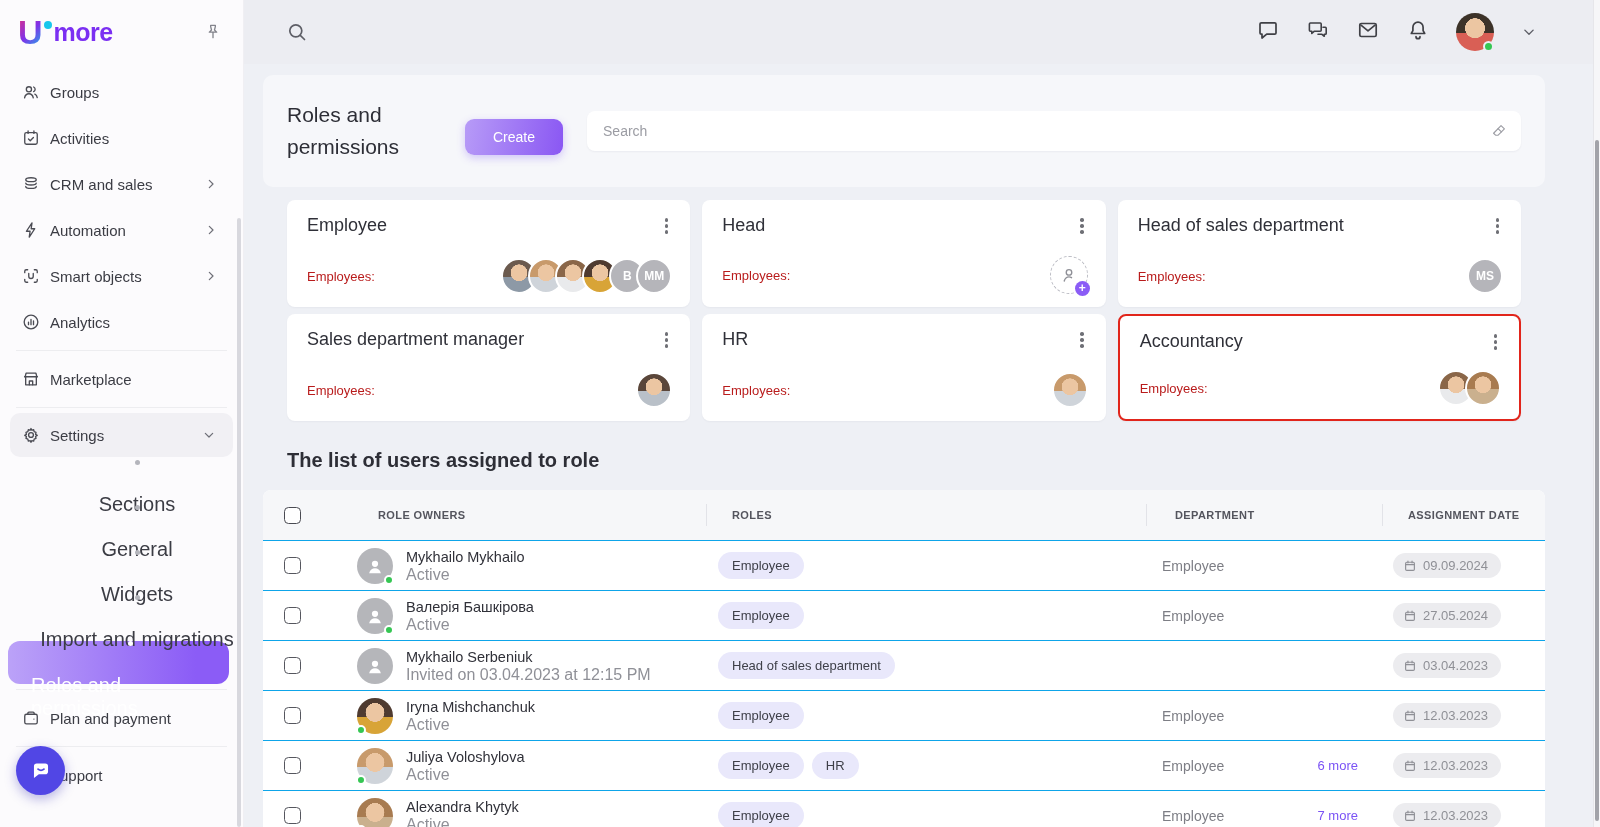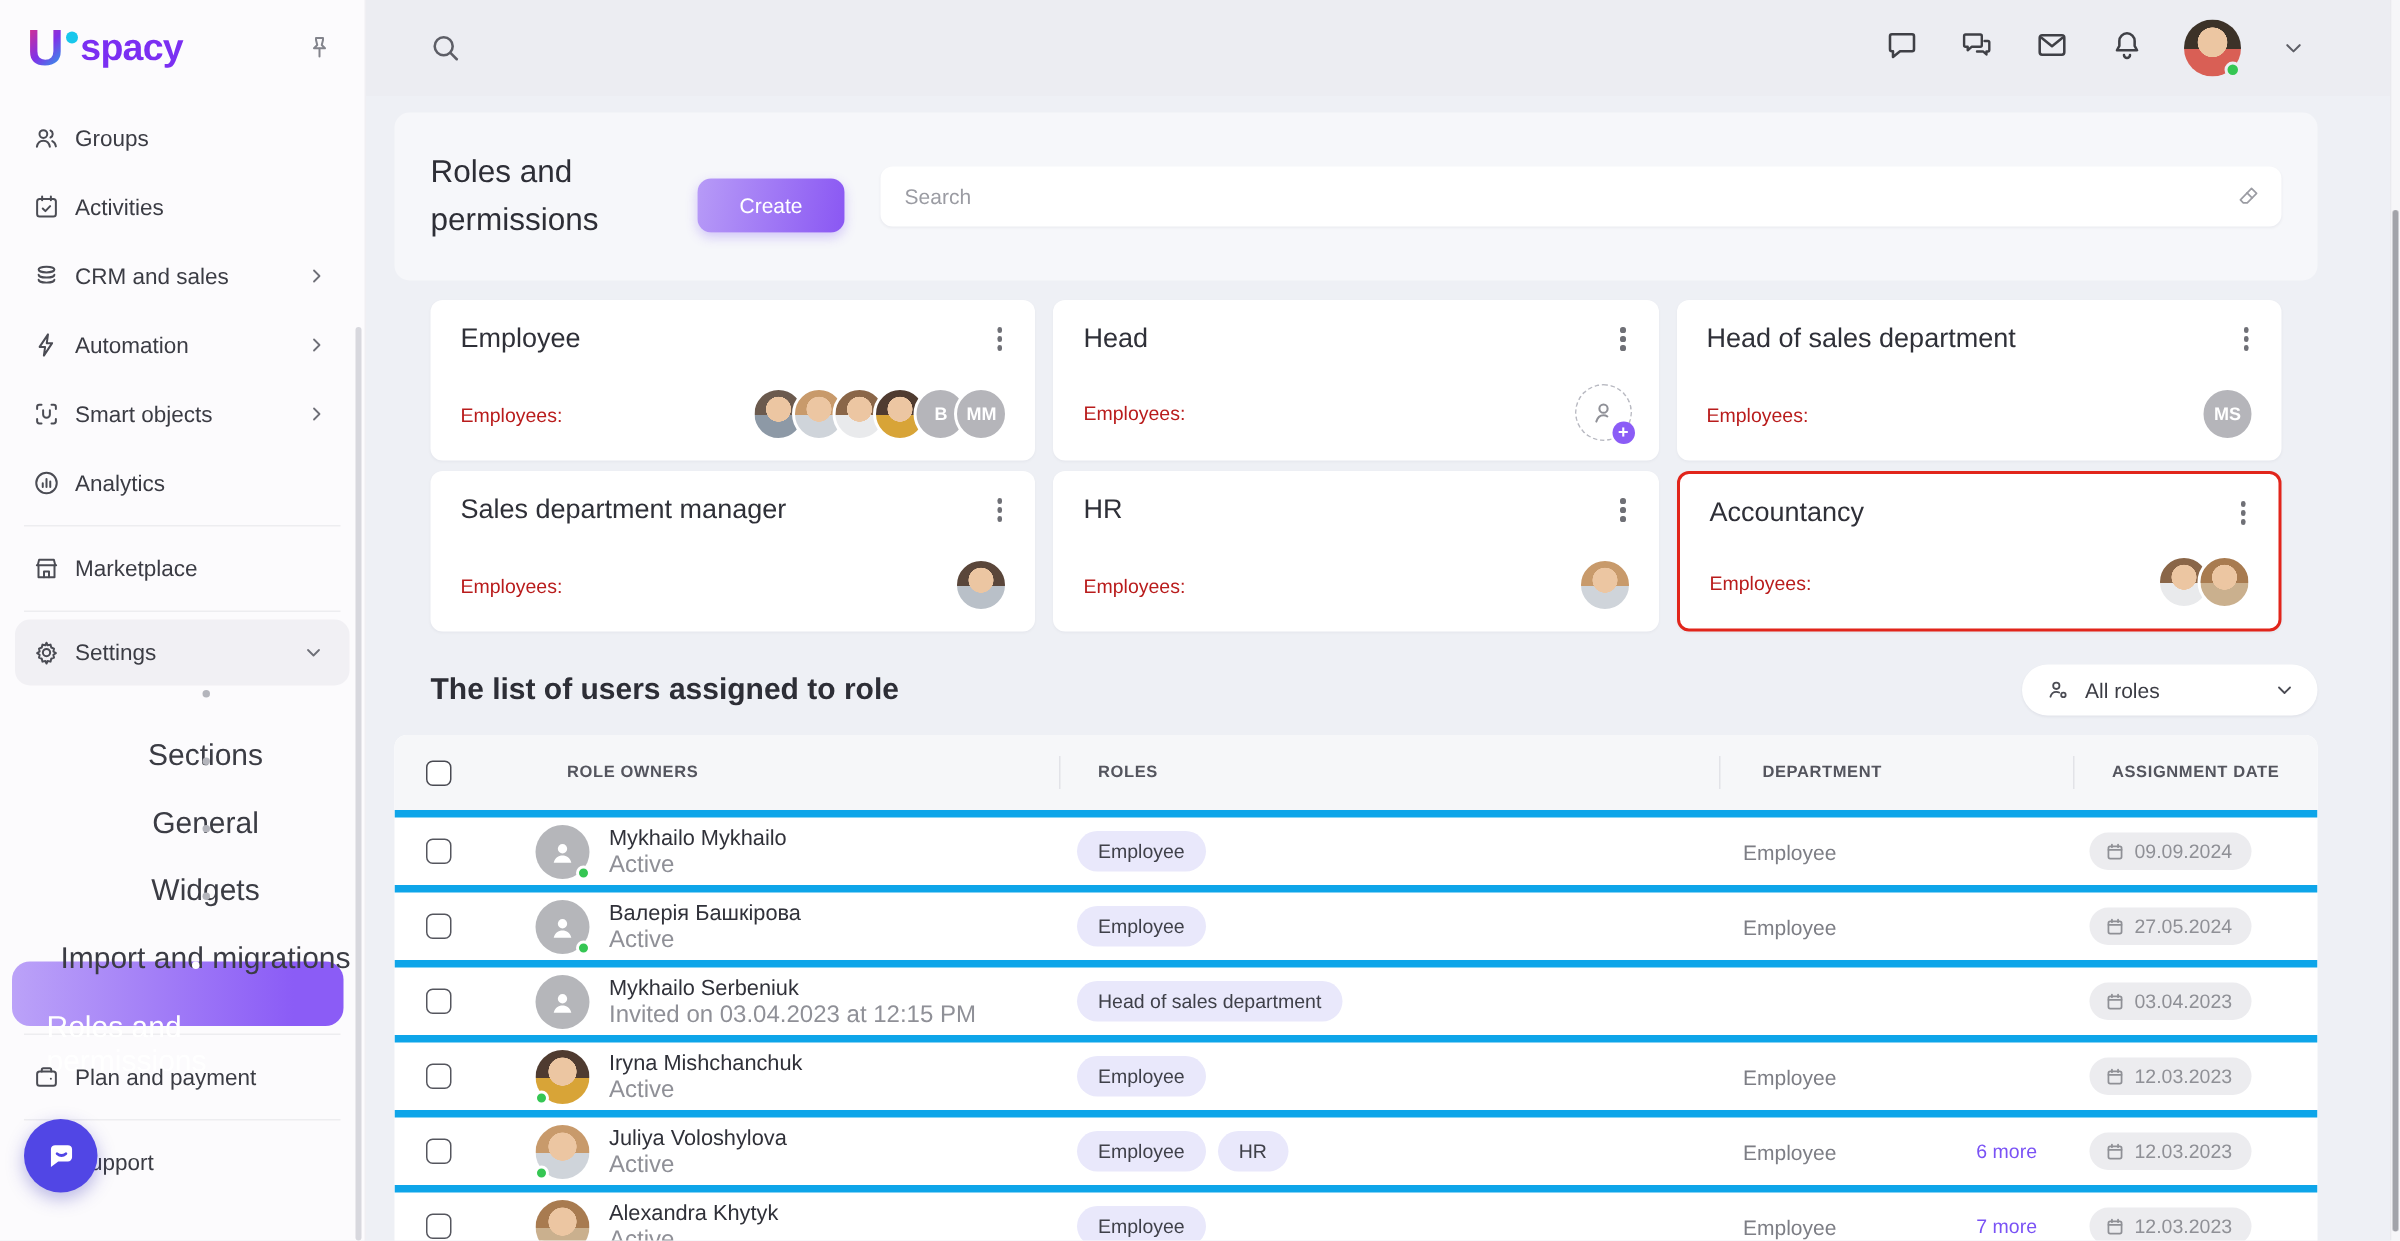--- a/index.html
+++ b/index.html
@@ -80,21 +80,21 @@
 
   
   .table { margin-top:12px; background:#fff; border-radius:8px 8px 0 0; overflow:hidden; }
   .thead, .trow { display:grid; grid-template-columns:58px 385px 440px 236px 163px; align-items:center; }
   .thead { height:50px; background:#f6f7f9; font-size:11px; font-weight:700; letter-spacing:.4px; color:#54555e; }
   .thead .hc { position:relative; height:100%; display:flex; align-items:center; }
   .thead .hc.sep::before { content:""; position:absolute; left:0; top:14px; height:22px; border-left:1px solid #e2e3e8; }
   .hc.c1 { justify-content:center; }
   .hc.c2 { padding-left:57px; } .hc.c3 { padding-left:26px; } .hc.c4 { padding-left:29px; } .hc.c5 { padding-left:26px; }
   .cb { width:17px; height:17px; border:1.6px solid #494a52; border-radius:4.5px; background:#fff; cursor:pointer; }
-  .trow { height:50px; border-top:5px solid #0ea5e9; }
+  .trow { height:50px; border-top:1px solid #0ea5e9; }
   .trow .cell1 { display:flex; justify-content:center; }
   .trow .cb { border-color:#55565e; border-width:1.5px; }
   .owner { display:flex; align-items:center; gap:13px; padding-left:36px; }
   .t-av { position:relative; width:36px; height:36px; border-radius:50%; flex:0 0 auto; }
   .t-av.ph { background:#b5b6ba; }
   .t-av.ph svg { position:absolute; left:50%; top:50%; transform:translate(-50%,-50%); }
   .t-av.photo { background: radial-gradient(circle at 50% 40%, #ecc6a2 0 33%, rgba(0,0,0,0) 34%), linear-gradient(180deg, var(--hair) 0 52%, var(--shirt) 52% 100%); }
   .t-av .dot { position:absolute; width:10px; height:10px; border-radius:50%; background:#35c653; border:2px solid #fff; bottom:-1px; }
   .t-av.ph .dot { right:-1px; } .t-av.photo .dot { left:-1px; }
   .oname { font-size:14.5px; color:#303139; line-height:19px; }
@@ -111,21 +111,21 @@
   .win-sb { position:absolute; right:1px; top:140px; bottom:6px; width:4px; border-radius:2px; background:#a2a3a9; }
 </style>
 </head>
 <body>
 
 <aside class="sidebar">
   <div class="sb-head">
     <div class="logo">
       <span class="logo-mark">U</span>
         <span class="logo-dot"></span>
-        <span class="logo-text">spacy</span>
+        <span class="logo-text">more</span>
     </div>
     <span class="ico pin" id="pin-ico">
         <svg width="20" height="20" viewBox="0 0 24 24" fill="none" stroke="currentColor" stroke-width="1.6" stroke-linecap="round" stroke-linejoin="round">
           <path d="M9.2 4h5.6v1.6l-1 4 2.6 2.6H7.6l2.6-2.6-1-4V4z"></path>
           <path d="M12 12.4v6.4"></path>
         </svg>
       </span>
   </div>
   <nav id="sb-menu">
       <div class="sb-item ">
@@ -435,35 +435,20 @@
             <div class="av-stack">
               <div class="av photo ph-p3"></div>
               <div class="av photo ph-p6"></div>
             </div>
           </div>
         </article>
       </section>
 
     <div class="list-head">
       <h2>The list of users assigned to role</h2>
-      <div class="roles-filter">
-        <span class="ico" id="ic-person-roles">
-            <svg width="18" height="18" viewBox="0 0 24 24" fill="none" stroke="currentColor" stroke-width="1.6" stroke-linecap="round" stroke-linejoin="round">
-              <circle cx="10.5" cy="8.3" r="2.8"></circle>
-              <path d="M5.3 18c.7-2.9 2.7-4.4 5.2-4.4.9 0 1.8.2 2.5.6"></path>
-              <circle cx="16.8" cy="16.4" r="2"></circle>
-            </svg>
-          </span>
-        <span>All roles</span>
-        <span class="ico chev" id="ic-filter-chev">
-            <svg width="16" height="16" viewBox="0 0 24 24" fill="none" stroke="currentColor" stroke-width="1.8" stroke-linecap="round" stroke-linejoin="round">
-              <path d="m6.5 9.5 5.5 5.5 5.5-5.5"></path>
-            </svg>
-          </span>
-      </div>
     </div>
 
     <section class="table">
       <div class="thead" id="thead">
           <div class="hc c1">
             <div class="cb"></div>
           </div>
           <div class="hc c2">
             <span>ROLE OWNERS</span>
           </div>

